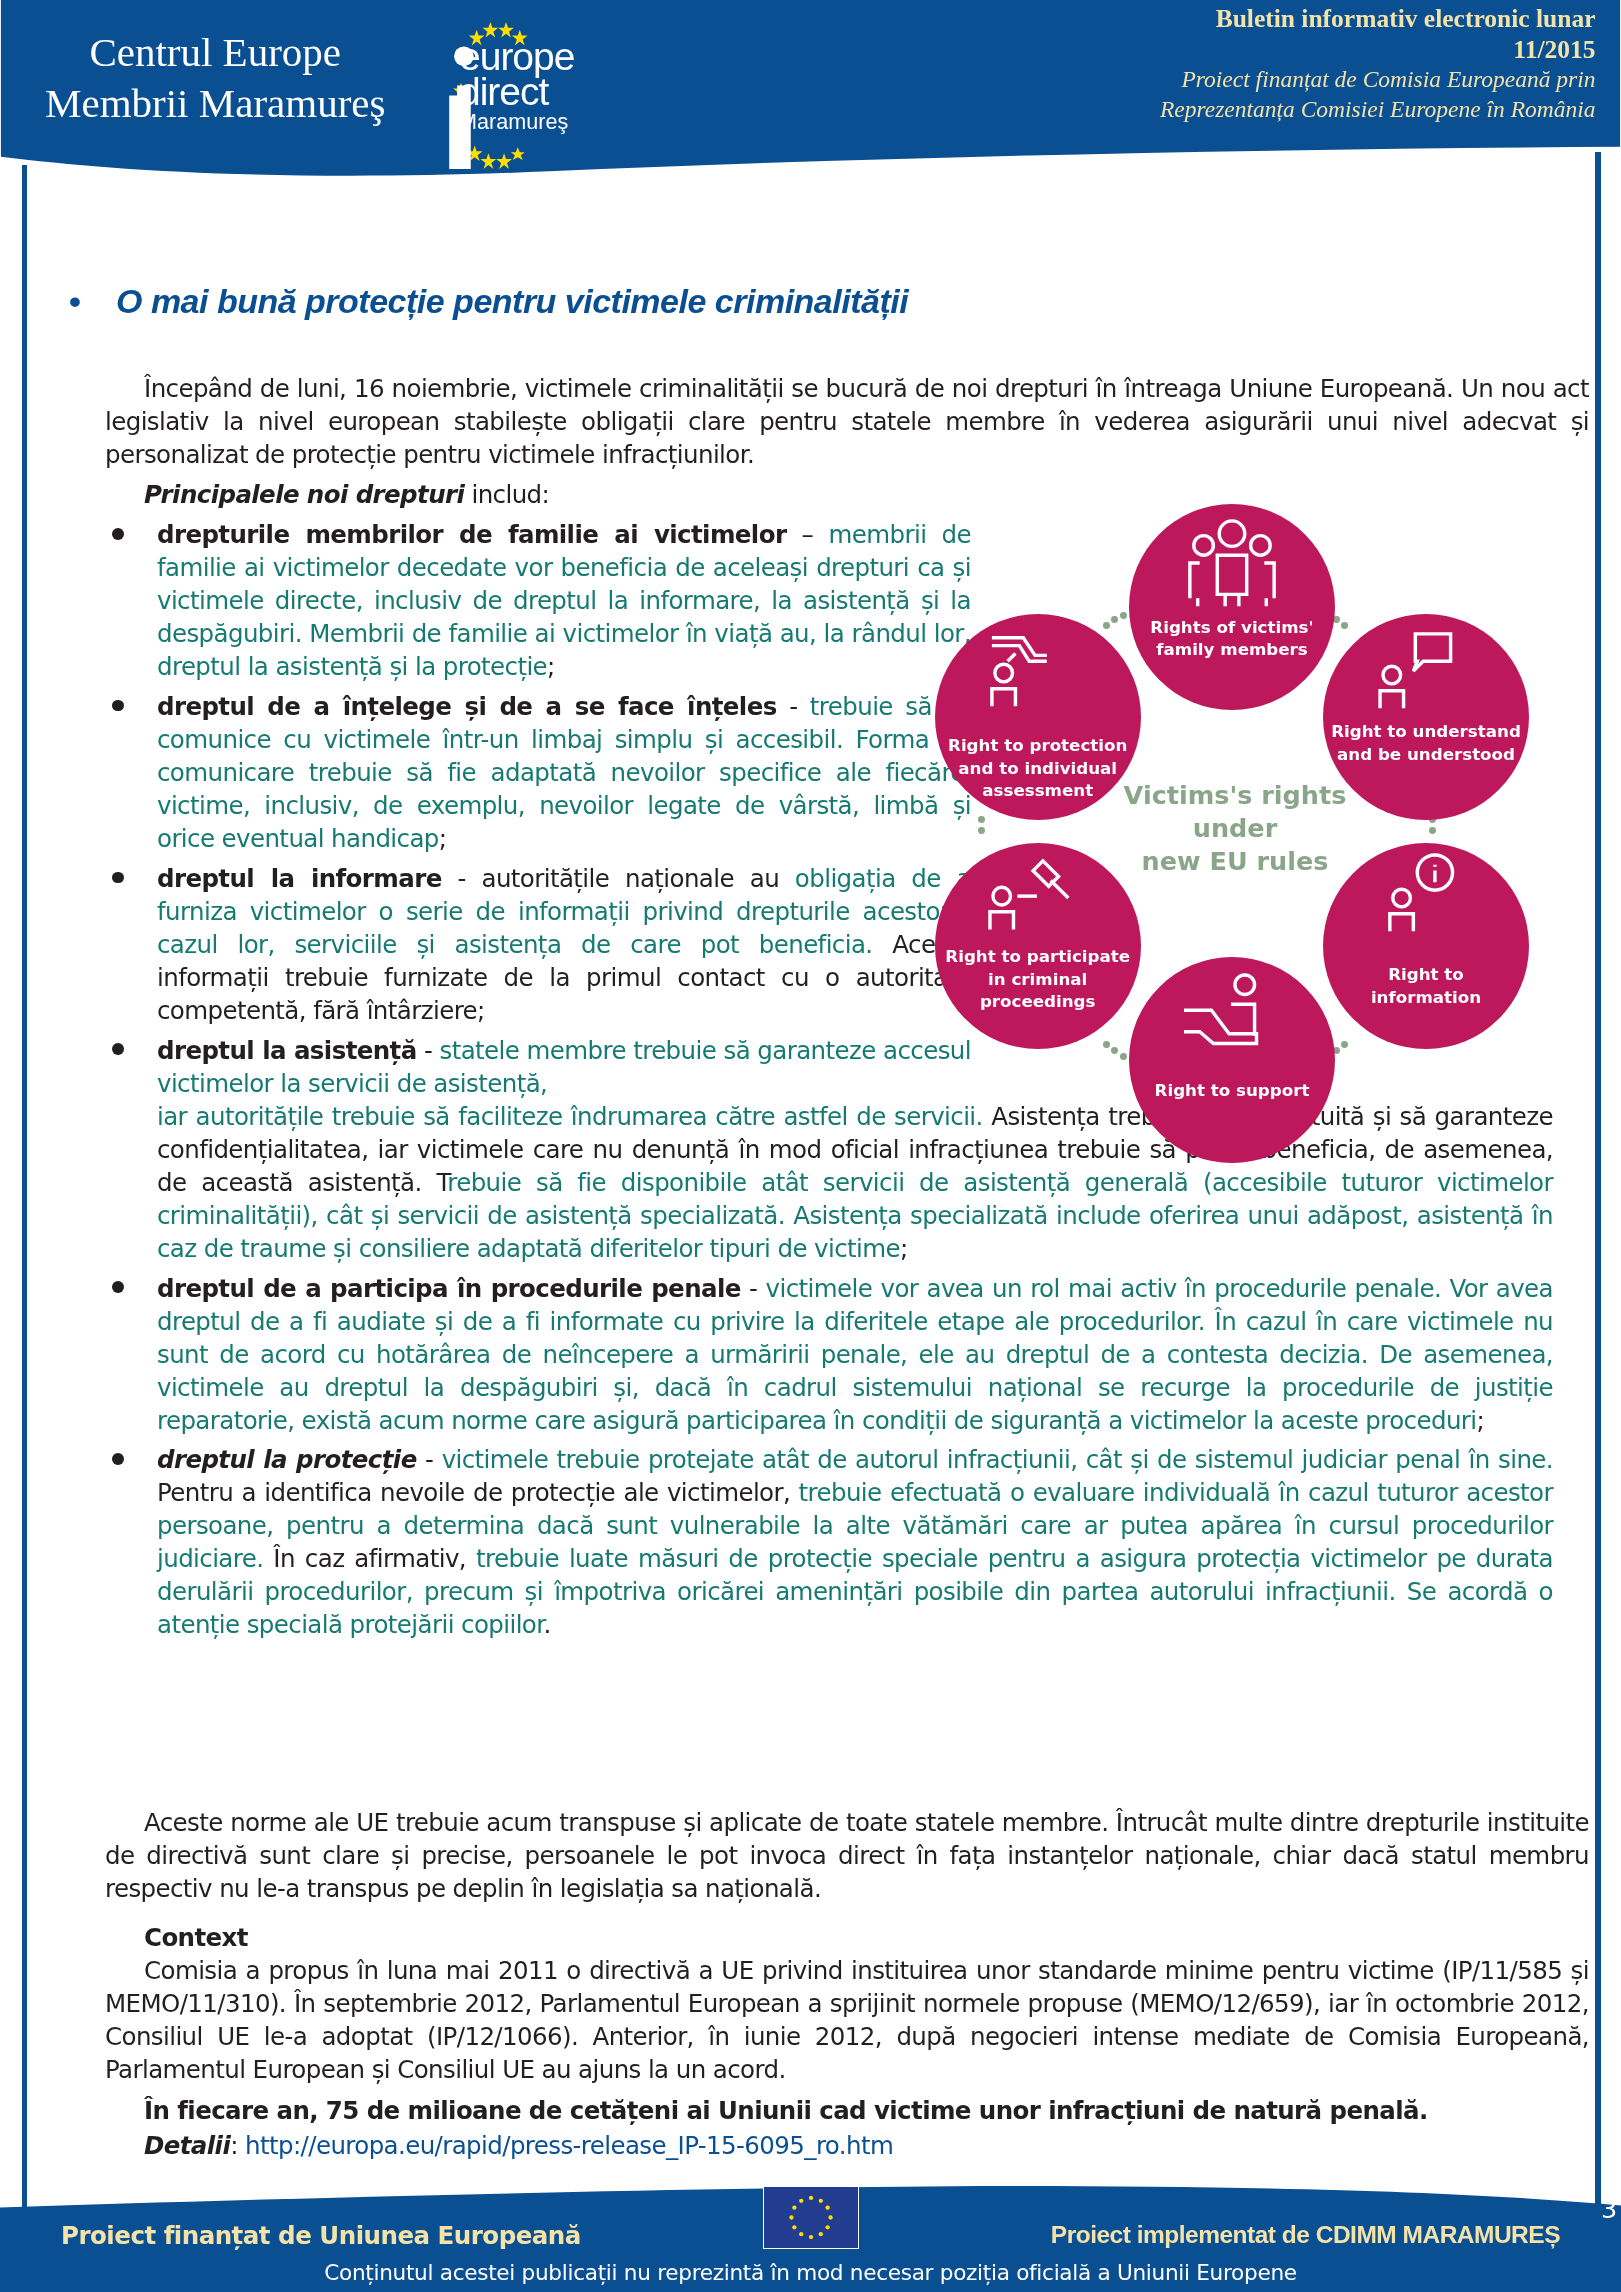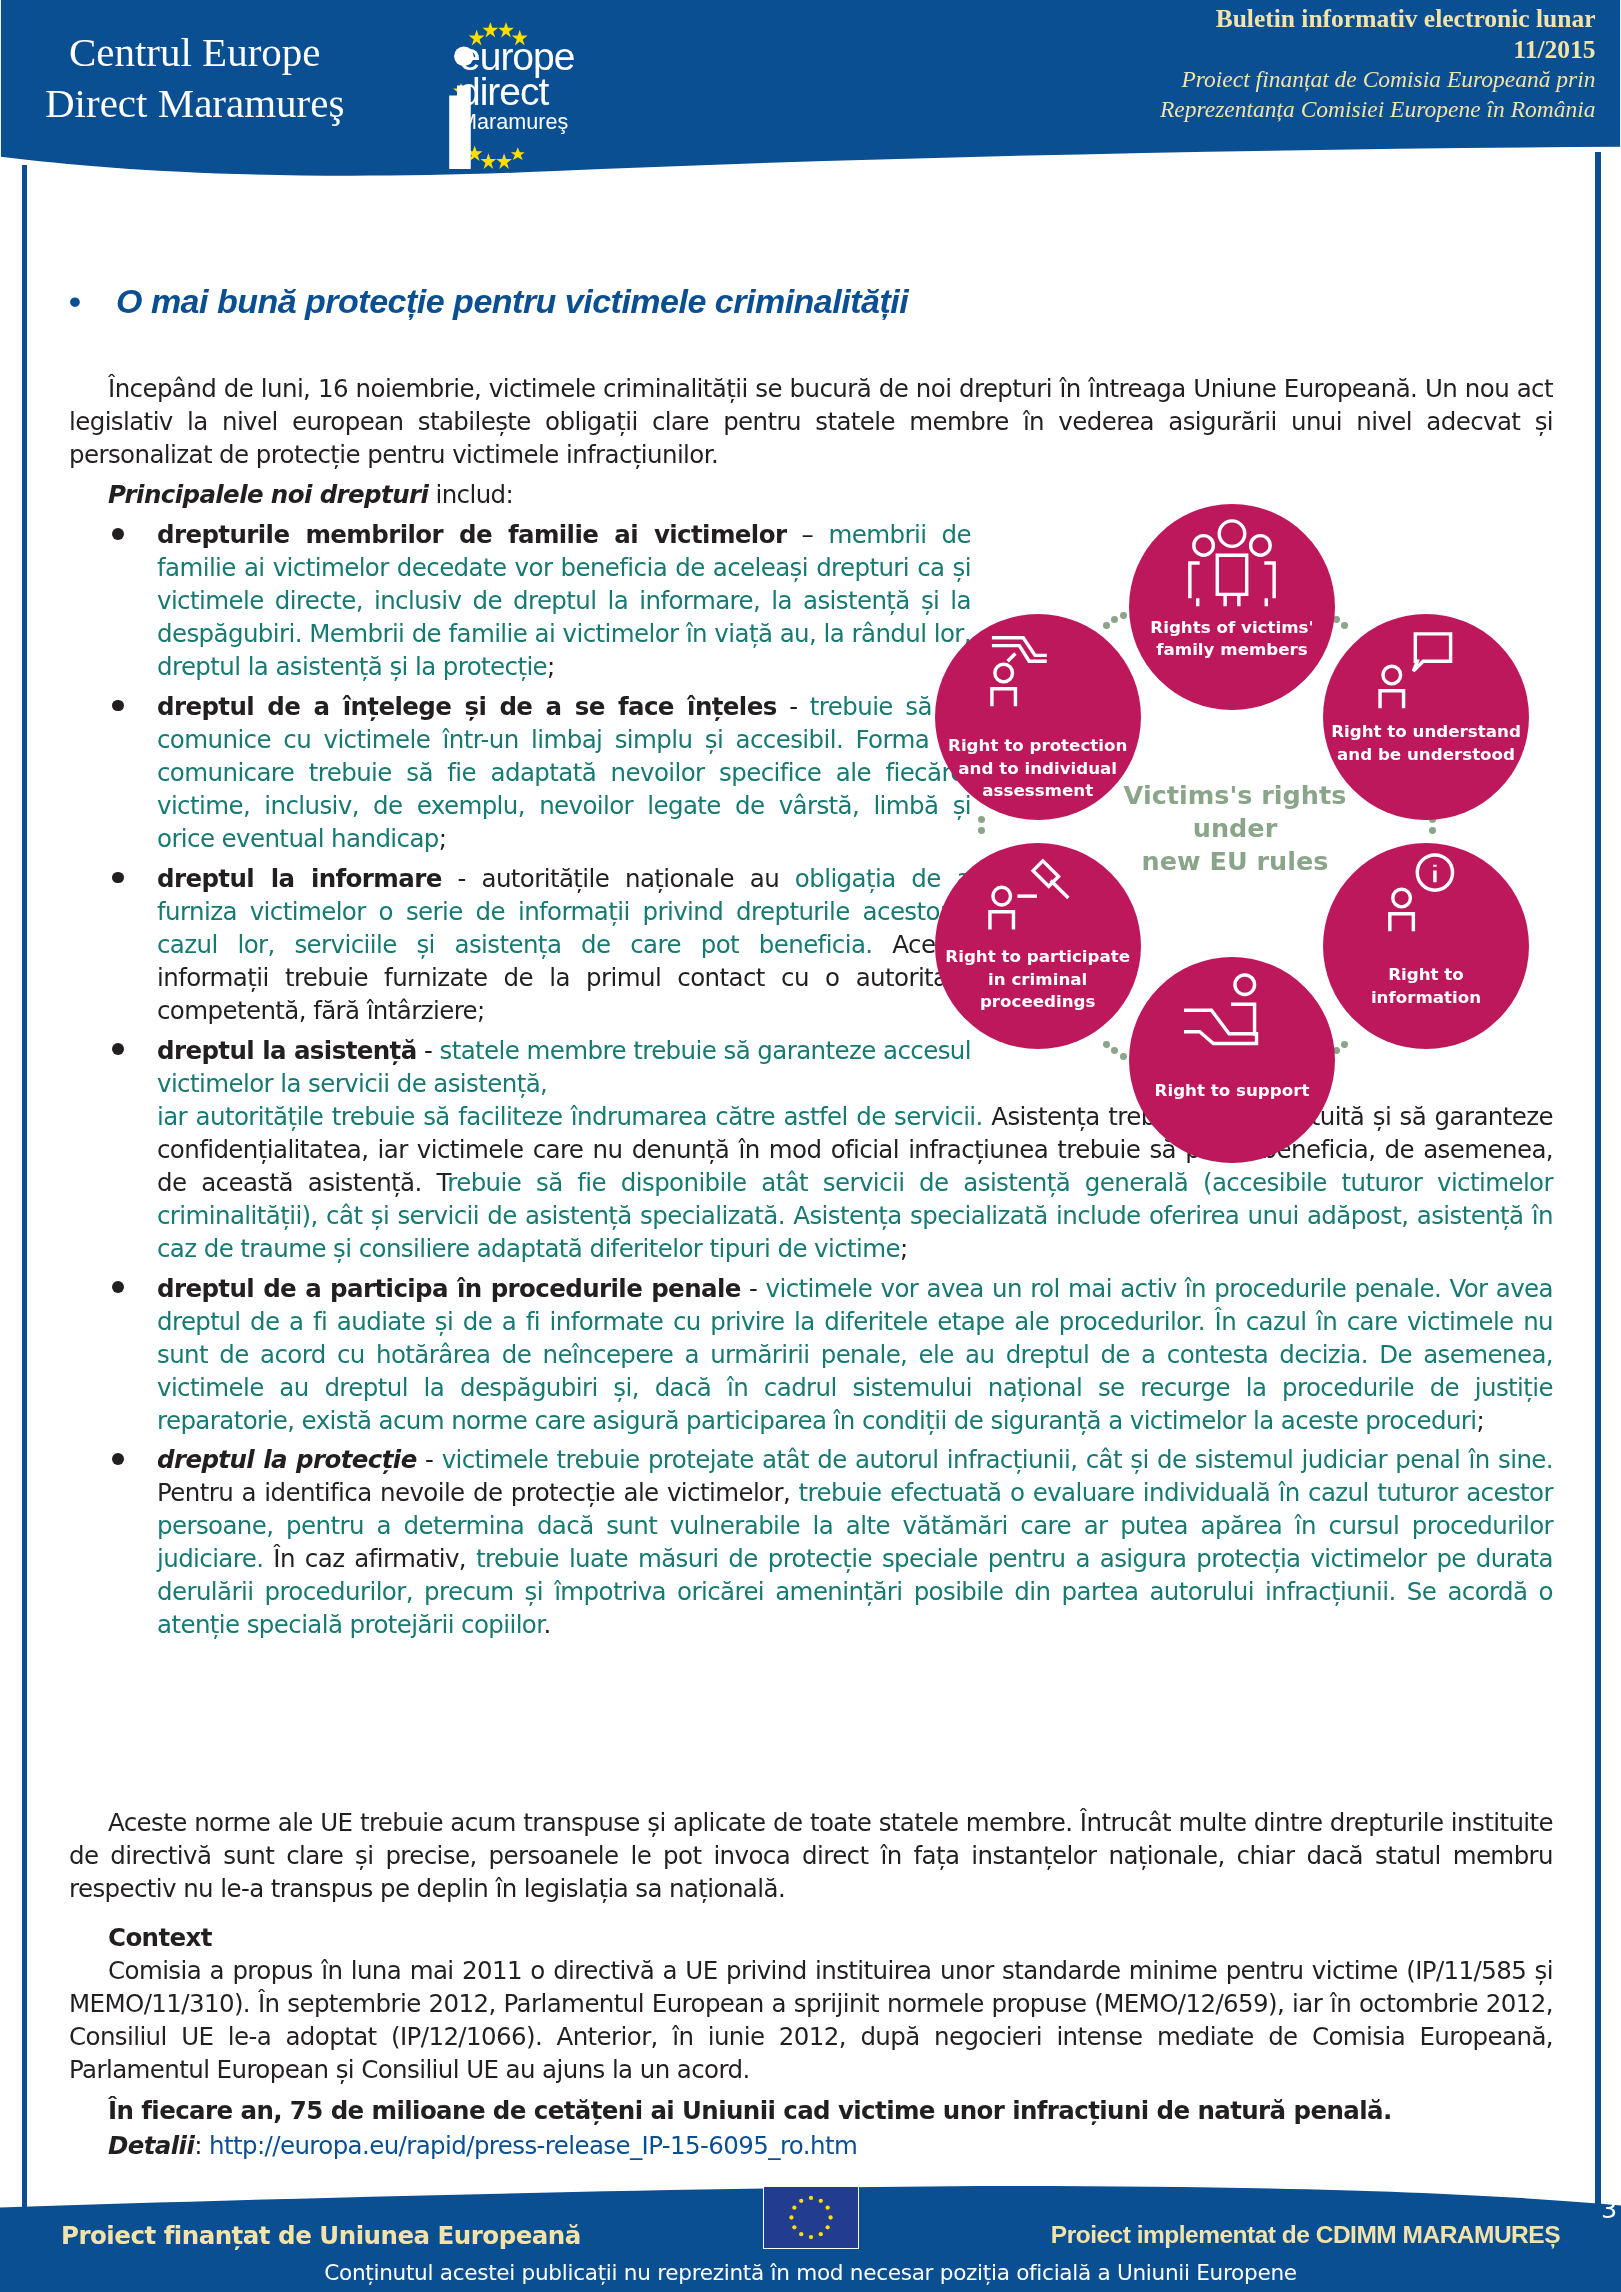--- a/index.html
+++ b/index.html
@@ -41,21 +41,21 @@
     position: absolute; left: 69px; top: 282px;
     font-family: "Liberation Sans", sans-serif; font-style: italic; font-weight: bold;
     font-size: 34px; color: #0b4f93; letter-spacing: -0.5px;
   }
   .article-title .bullet { display: inline-block; width: 47px; font-style: normal; }
   .text {
     position: absolute; left: 69px; width: 1484px;
     font-family: "DejaVu Sans", sans-serif; font-size: 24.5px; line-height: 33px;
     text-align: justify; letter-spacing: -0.6px;
   }
-  .indent { text-indent: 39px; }
+  .indent { text-indent: 39px; margin-left: 36px; }
   .teal { color: #177a72; }
   .dark { color: #231f20; }
   .bold { font-weight: bold; }
   .bi { font-weight: bold; font-style: italic; }
   .link { color: #0b4f93; }
   ul.rights { list-style: none; margin: 0; padding: 0; }
   ul.rights li { position: relative; padding-left: 88px; margin-bottom: 6.9px; }
   ul.rights li .dot {
     position: absolute; left: 43px; top: 9.8px; width: 11.8px; height: 11.8px;
     background: #231f20; border-radius: 50%;
@@ -105,21 +105,21 @@
 </style>
 </head>
 <body>
 
 <div class="header">
   <svg class="band" width="1621" height="186" viewBox="0 0 1654 190">
     <path d="M0,0 H1654 V150 C1300,152 900,160 560,175 C300,186 120,175 0,160 Z" fill="#0b4f93"></path>
   </svg>
   <div class="brand-title">
     <div>Centrul Europe</div>
-    <div>Direct Maramureş</div>
+    <div>Membrii Maramureş</div>
   </div>
   <svg class="logo" viewBox="0 0 200 160">
     <g fill="#ffde00">
       <polygon points="68,18 70,24 76,24 71,28 73,34 68,30 63,34 65,28 60,24 66,24"></polygon>
       <polygon points="82,10 84,16 90,16 85,20 87,26 82,22 77,26 79,20 74,16 80,16"></polygon>
       <polygon points="98,10 100,16 106,16 101,20 103,26 98,22 93,26 95,20 90,16 96,16"></polygon>
       <polygon points="112,18 114,24 120,24 115,28 117,34 112,30 107,34 109,28 104,24 110,24"></polygon>
       <polygon points="56,36 58,42 64,42 59,46 61,52 56,48 51,52 53,46 48,42 54,42"></polygon>
       <polygon points="52,72 54,78 60,78 55,82 57,88 52,84 47,88 49,82 44,78 50,78"></polygon>
       <polygon points="56,106 58,112 64,112 59,116 61,122 56,118 51,122 53,116 48,112 54,112"></polygon>

